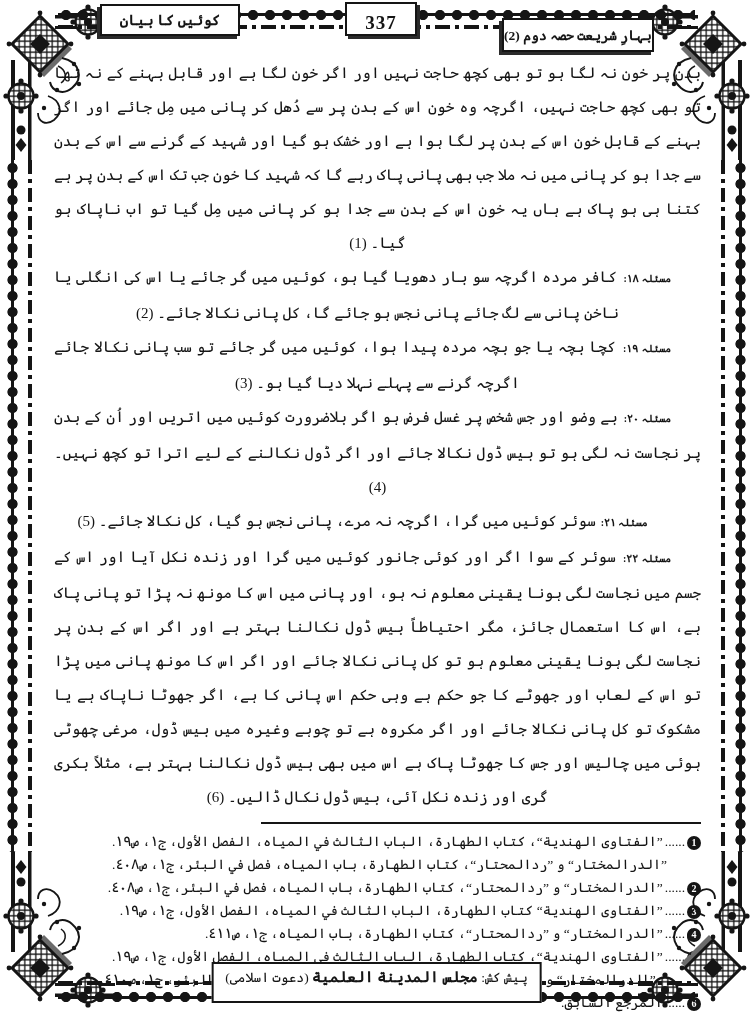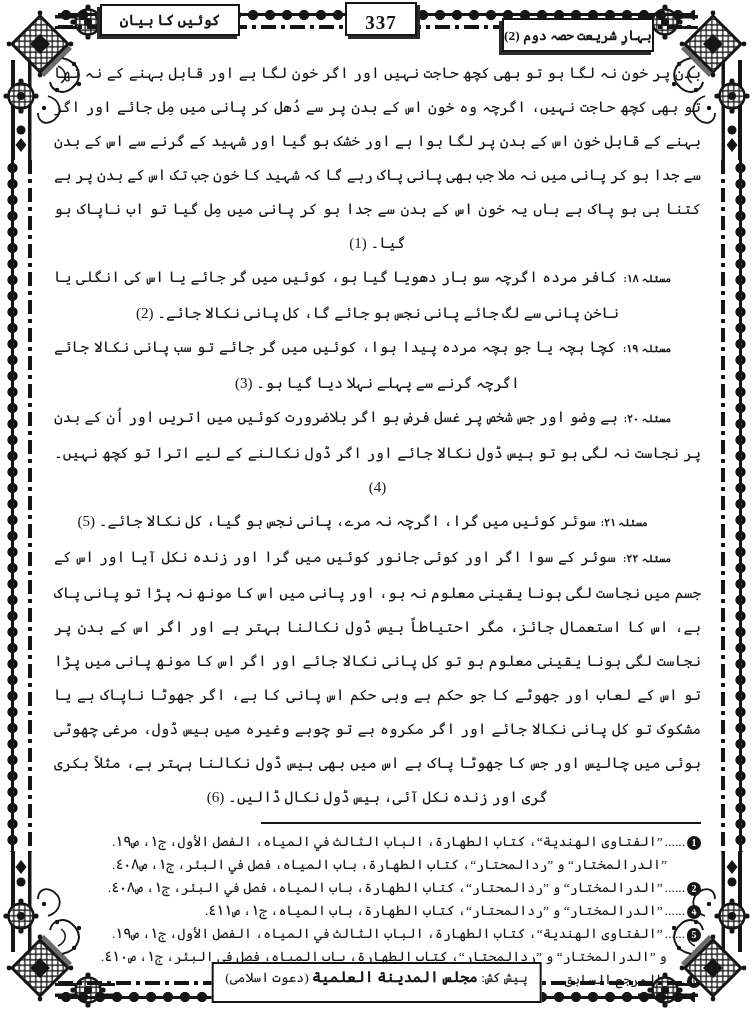--- a/index.html
+++ b/index.html
@@ -254,20 +254,21 @@
         <p class="para indent"><b class="m-head">مسئلہ ۱۹:&nbsp;&nbsp;</b><span>کچا بچہ یا جو بچہ مردہ پیدا ہوا، کوئیں میں گر جائے تو سب پانی نکالا جائے اگرچہ گرنے سے پہلے نہلا دیا گیا ہو۔ (3)</span></p>
         <p class="para indent"><b class="m-head">مسئلہ ۲۰:&nbsp;&nbsp;</b><span>بے وضو اور جس شخص پر غسل فرض ہو اگر بلاضرورت کوئیں میں اتریں اور اُن کے بدن پر نجاست نہ لگی ہو تو بیس ڈول نکالا جائے اور اگر ڈول نکالنے کے لیے اترا تو کچھ نہیں۔ (4)</span></p>
         <p class="para indent"><b class="m-head">مسئلہ ۲۱:&nbsp;&nbsp;</b><span>سوئر کوئیں میں گرا، اگرچہ نہ مرے، پانی نجس ہو گیا، کل نکالا جائے۔ (5)</span></p>
         <p class="para indent"><b class="m-head">مسئلہ ۲۲:&nbsp;&nbsp;</b><span>سوئر کے سوا اگر اور کوئی جانور کوئیں میں گرا اور زندہ نکل آیا اور اس کے جسم میں نجاست لگی ہونا یقینی معلوم نہ ہو، اور پانی میں اس کا مونھ نہ پڑا تو پانی پاک ہے، اس کا استعمال جائز، مگر احتیاطاً بیس ڈول نکالنا بہتر ہے اور اگر اس کے بدن پر نجاست لگی ہونا یقینی معلوم ہو تو کل پانی نکالا جائے اور اگر اس کا مونھ پانی میں پڑا تو اس کے لعاب اور جھوٹے کا جو حکم ہے وہی حکم اس پانی کا ہے، اگر جھوٹا ناپاک ہے یا مشکوک تو کل پانی نکالا جائے اور اگر مکروہ ہے تو چوہے وغیرہ میں بیس ڈول، مرغی چھوٹی ہوئی میں چالیس اور جس کا جھوٹا پاک ہے اس میں بھی بیس ڈول نکالنا بہتر ہے، مثلاً بکری گری اور زندہ نکل آئی، بیس ڈول نکال ڈالیں۔ (6)</span></p>
       </div>
     <div class="fn-sep"></div>
     <div id="footnotes" class="footnotes">
         <div class="fn-line"><span class="fn-circle">1</span><span class="fn-dots">......</span><span>”الفتاوى الهندية“، كتاب الطهارة، الباب الثالث في المياه، الفصل الأول، ج١، ص١٩.</span></div>
         <div class="fn-line cont"><span>”الدرالمختار“ و ”ردالمحتار“، كتاب الطهارة، باب المياه، فصل في البئر، ج١، ص٤٠٨.</span></div>
         <div class="fn-line"><span class="fn-circle">2</span><span class="fn-dots">......</span><span>”الدرالمختار“ و ”ردالمحتار“، كتاب الطهارة، باب المياه، فصل في البئر، ج١، ص٤٠٨.</span></div>
+        <div class="fn-line"><span class="fn-circle">3</span><span class="fn-dots">......</span><span>”الفتاوى الهندية“ كتاب الطهارة، الباب الثالث في المياه، الفصل الأول، ج١، ص١٩.</span></div>
         <div class="fn-line"><span class="fn-circle">4</span><span class="fn-dots">......</span><span>”الدرالمختار“ و ”ردالمحتار“، كتاب الطهارة، باب المياه، ج١، ص٤١١.</span></div>
         <div class="fn-line"><span class="fn-circle">5</span><span class="fn-dots">......</span><span>”الفتاوى الهندية“، كتاب الطهارة، الباب الثالث في المياه، الفصل الأول، ج١، ص١٩.</span></div>
         <div class="fn-line cont"><span>و ”الدرالمختار“ و ”ردالمحتار“، كتاب الطهارة، باب المياه، فصل في البئر، ج١، ص٤١٠.</span></div>
         <div class="fn-line"><span class="fn-circle">6</span><span class="fn-dots">......</span><span>المرجع السابق.</span></div>
       </div>
   </div>
 
   <div class="fline dash"></div>
   <div class="fline beads"></div>
   <div class="fbox">

